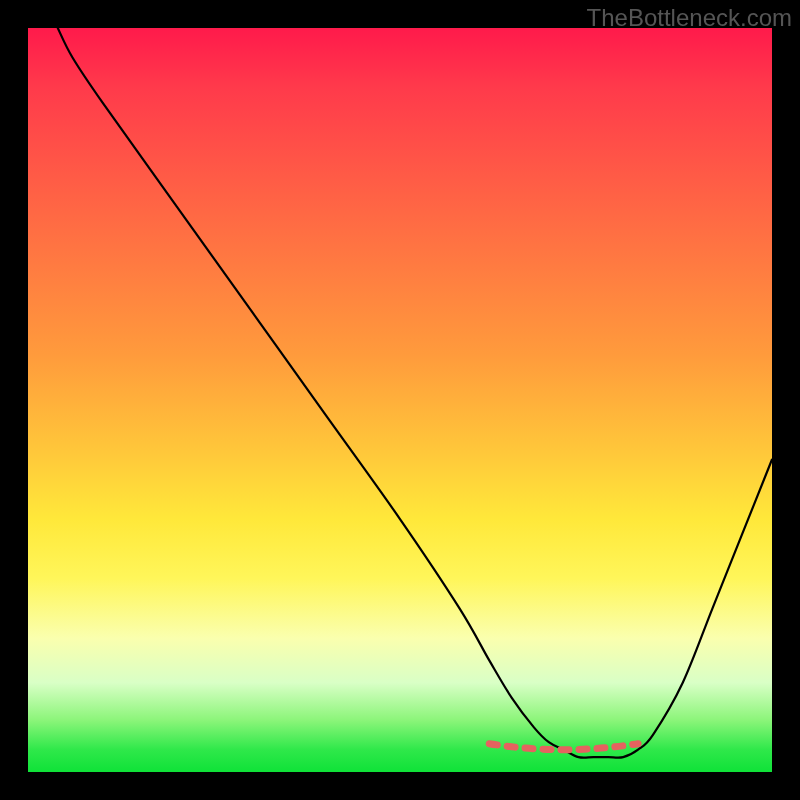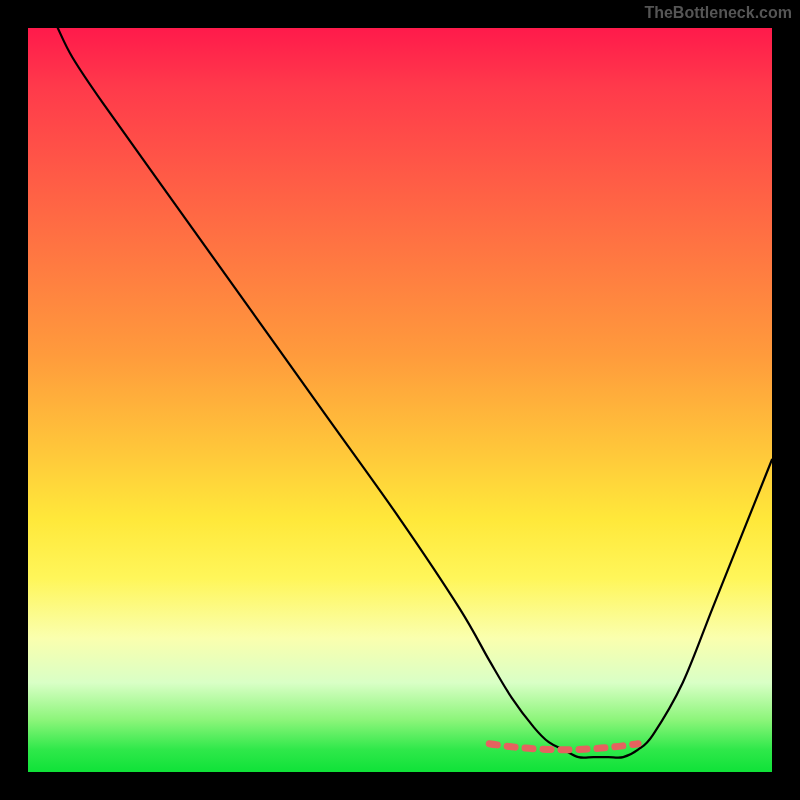--- a/index.html
+++ b/index.html
@@ -9,22 +9,22 @@
     background: #000;
     font-family: Arial, Helvetica, sans-serif;
     position: relative;
     overflow: hidden;
   }
   .attribution {
     position: absolute;
     top: 4px;
     right: 8px;
     color: #555;
-    font-size: 16px;
-    font-weight: 700;
+    font-size: 24px;
+    font-weight: 400;
     z-index: 10;
   }
   .plot-area {
     position: absolute;
     left: 28px;
     top: 28px;
     width: 744px;
     height: 744px;
     overflow: hidden;
   }

